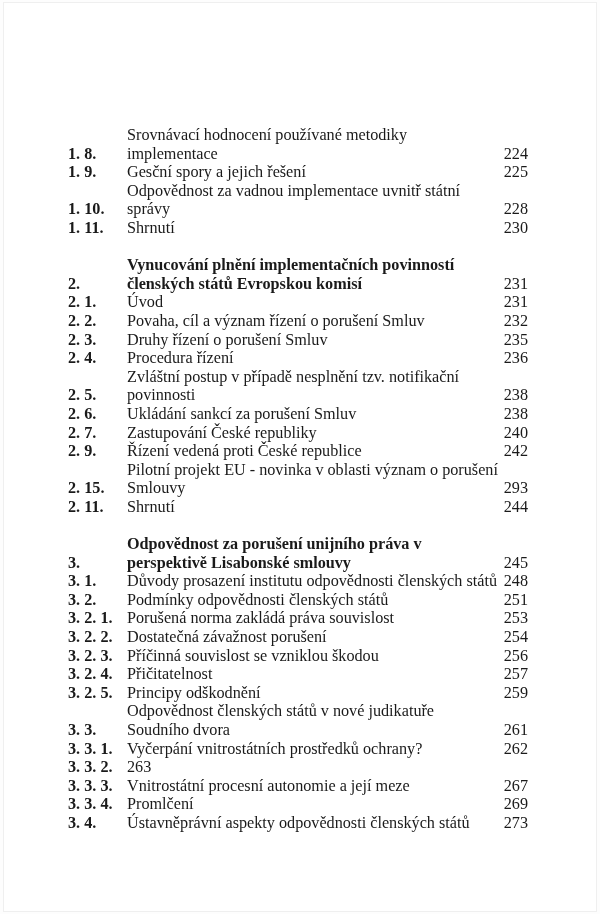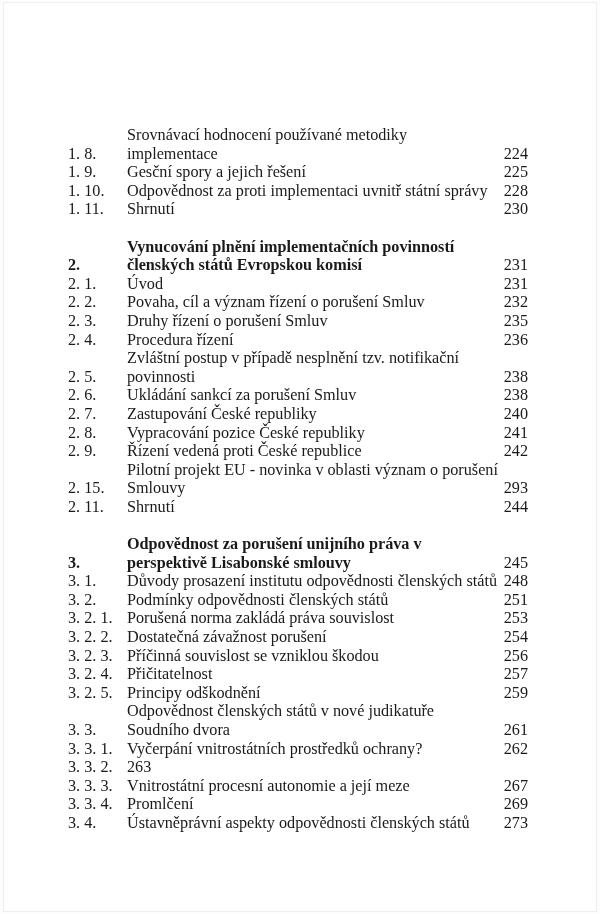--- a/index.html
+++ b/index.html
@@ -26,20 +26,21 @@
   }
   .section { margin: 0; }
   .section + .section { margin-top: 18.6px; }
   .row {
     display: flex;
     align-items: flex-end;
   }
   .num {
     flex: 0 0 59px;
     white-space: nowrap;
+    font-weight: bold;
   }
   .title {
     flex: 1 1 auto;
     padding-right: 4px;
   }
   .page {
     flex: 0 0 auto;
     text-align: right;
     white-space: nowrap;
   }
@@ -59,21 +60,21 @@
         <span class="title">Srovnávací hodnocení používané metodiky implementace</span>
         <span class="page">224</span>
       </div>
       <div class="row">
         <span class="num">1. 9.</span>
         <span class="title">Gesční spory a jejich řešení</span>
         <span class="page">225</span>
       </div>
       <div class="row">
         <span class="num">1. 10.</span>
-        <span class="title">Odpovědnost za proti implementaci uvnitř státní správy</span>
+        <span class="title">Odpovědnost za vadnou implementace uvnitř státní správy</span>
         <span class="page">228</span>
       </div>
       <div class="row">
         <span class="num">1. 11.</span>
         <span class="title">Shrnutí</span>
         <span class="page">230</span>
       </div>
     </div>
   <div class="section">
       <div class="row chapter">
@@ -110,25 +111,20 @@
         <span class="num">2. 6.</span>
         <span class="title">Ukládání sankcí za porušení Smluv</span>
         <span class="page">238</span>
       </div>
       <div class="row">
         <span class="num">2. 7.</span>
         <span class="title">Zastupování České republiky</span>
         <span class="page">240</span>
       </div>
       <div class="row">
-        <span class="num">2. 8.</span>
-        <span class="title">Vypracování pozice České republiky</span>
-        <span class="page">241</span>
-      </div>
-      <div class="row">
         <span class="num">2. 9.</span>
         <span class="title">Řízení vedená proti České republice</span>
         <span class="page">242</span>
       </div>
       <div class="row">
         <span class="num">2. 15.</span>
         <span class="title">Pilotní projekt EU - novinka v oblasti význam o porušení Smlouvy</span>
         <span class="page">293</span>
       </div>
       <div class="row">

